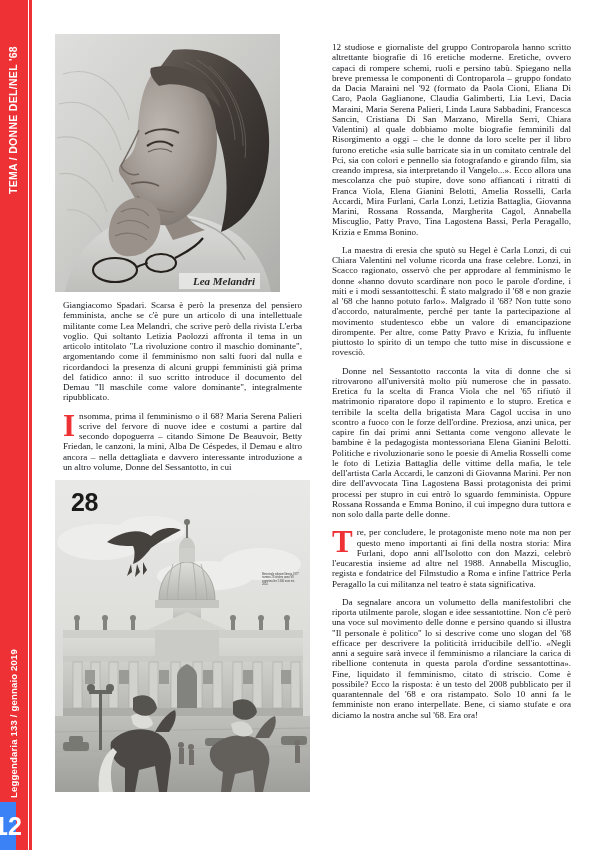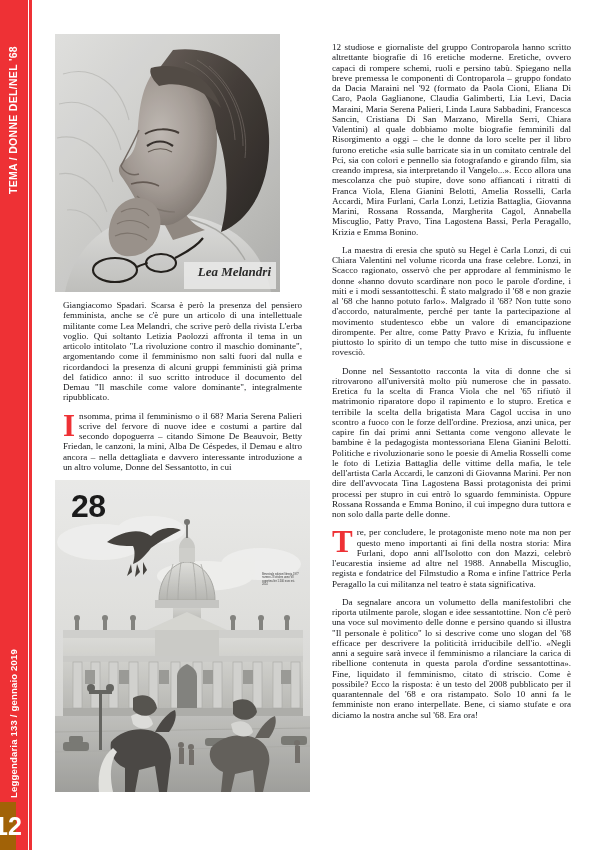--- a/index.html
+++ b/index.html
@@ -62,21 +62,21 @@
     font-size: 9.5px;
     letter-spacing: 0.2px;
     white-space: nowrap;
   }
   .page-number-box {
     position: absolute;
     left: 0;
     top: 802px;
     width: 16px;
     height: 48px;
-    background: #a16207;
+    background: #3b82f6;
     color: #ffffff;
     font-family: "Liberation Sans", sans-serif;
     font-weight: bold;
     font-size: 25px;
     display: flex;
     align-items: center;
     justify-content: center;
     line-height: 1;
   }
 
@@ -109,29 +109,29 @@
   .photo-wrap {
     position: relative;
     width: 225px;
     height: 258px;
     margin-bottom: 4px;
     overflow: hidden;
   }
   .photo-wrap svg { display: block; }
   .photo-caption {
     position: absolute;
-    right: 4px;
+    right: 20px;
     bottom: 3px;
     background: rgba(236,236,234,0.82);
     color: #2a2a2a;
     font-family: "Liberation Serif", serif;
     font-style: italic;
     font-weight: bold;
-    font-size: 13px;
-    padding: 2px 5px 9px 14px;
+    font-size: 11px;
+    padding: 2px 5px 2px 14px;
   }
 
   
   .dropcap {
     float: left;
     color: #ee3135;
     font-family: "Liberation Serif", serif;
     font-weight: bold;
     font-size: 31px;
     line-height: 25px;
@@ -148,21 +148,21 @@
     background: #ffffff;
     overflow: hidden;
   }
   .cover-wrap svg { display: block; }
   .cover-issue {
     position: absolute;
     left: 16px;
     top: 8px;
     font-family: "Liberation Sans", sans-serif;
     font-weight: bold;
-    font-size: 32px;
+    font-size: 25px;
     color: #1b1b1b;
     letter-spacing: -0.5px;
     text-align: center;
   }
   .cover-title {
     position: absolute;
     left: 96px;
     top: 2px;
     font-family: "Liberation Serif", serif;
     font-weight: bold;

